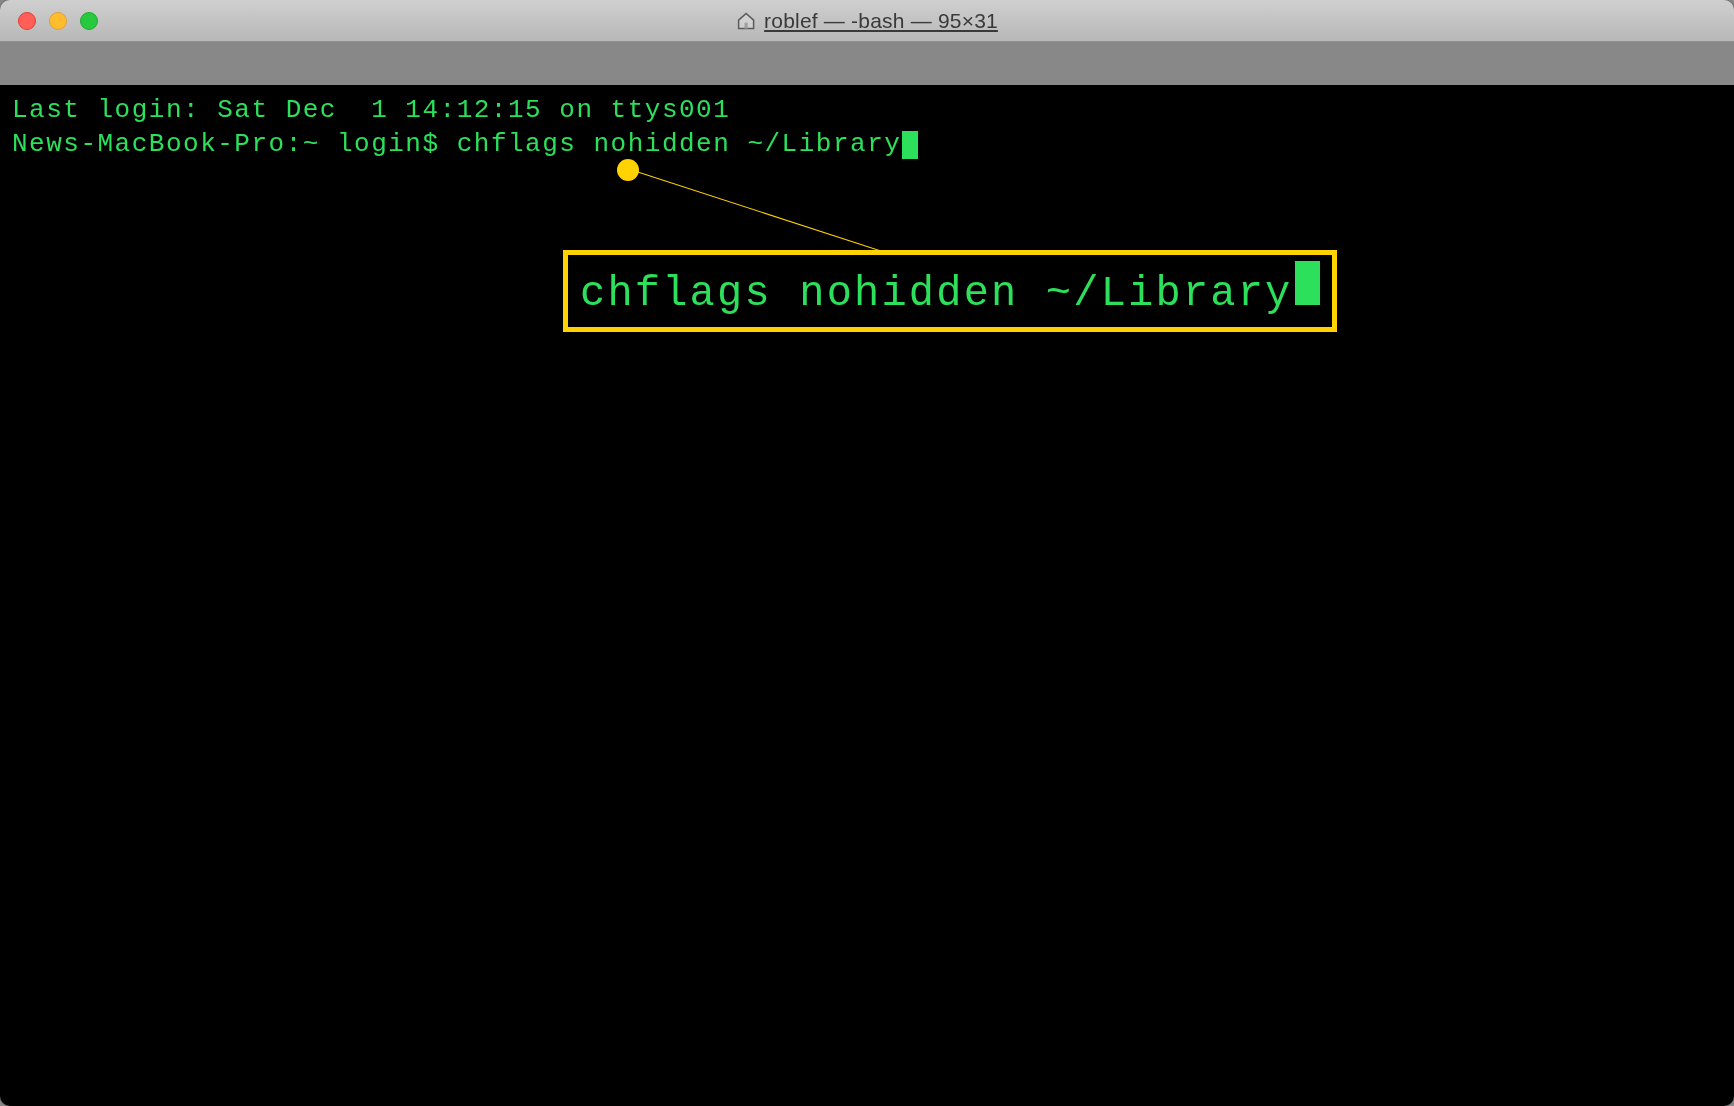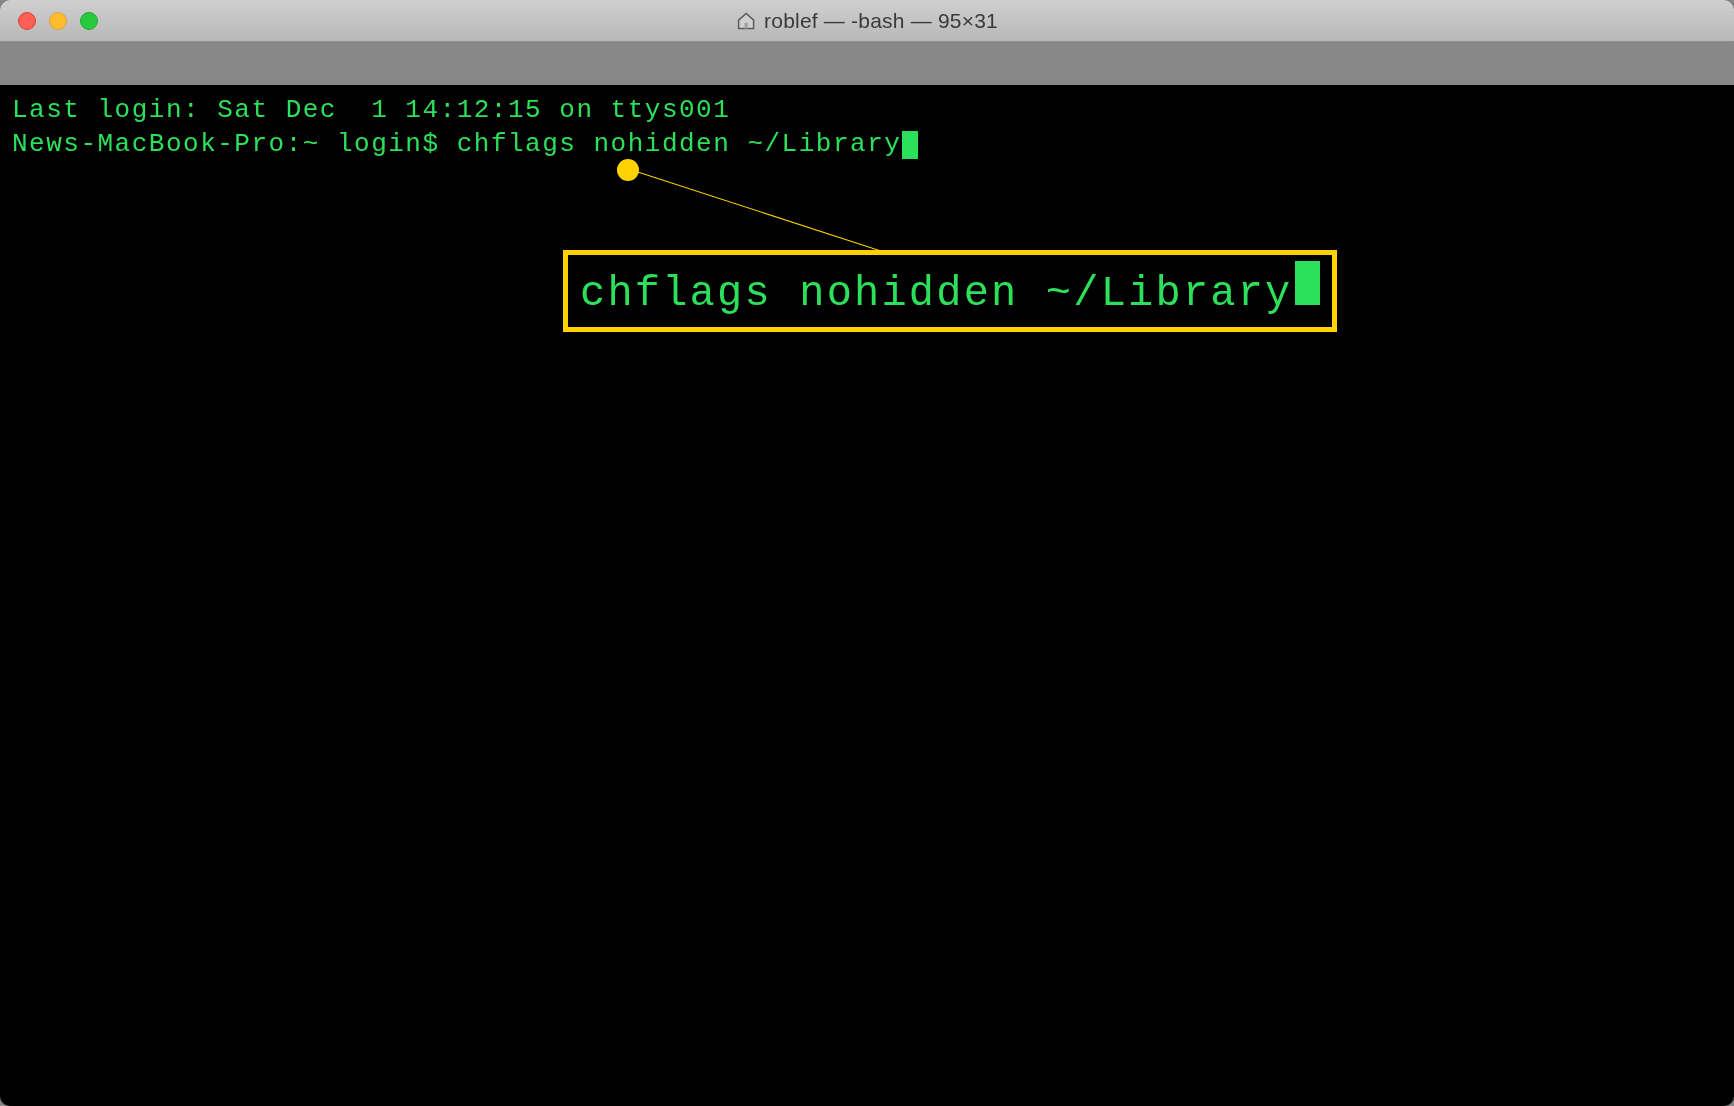--- a/index.html
+++ b/index.html
@@ -49,20 +49,21 @@
       position: absolute;
       left: 50%;
       transform: translateX(-50%);
       display: flex;
       align-items: center;
       gap: 8px;
       color: #3a3a3a;
       font-family: -apple-system, "Helvetica Neue", Arial, sans-serif;
       font-size: 21px;
       letter-spacing: 0.2px;
+      text-decoration: underline;
     }
     .home-icon svg { display:block; }
     .terminal-body {
       background: #000;
       height: calc(100% - 42px);
       padding: 8px 12px;
       position: relative;
       color: #2de05b;
       font-size: 26px;
       line-height: 34px;

